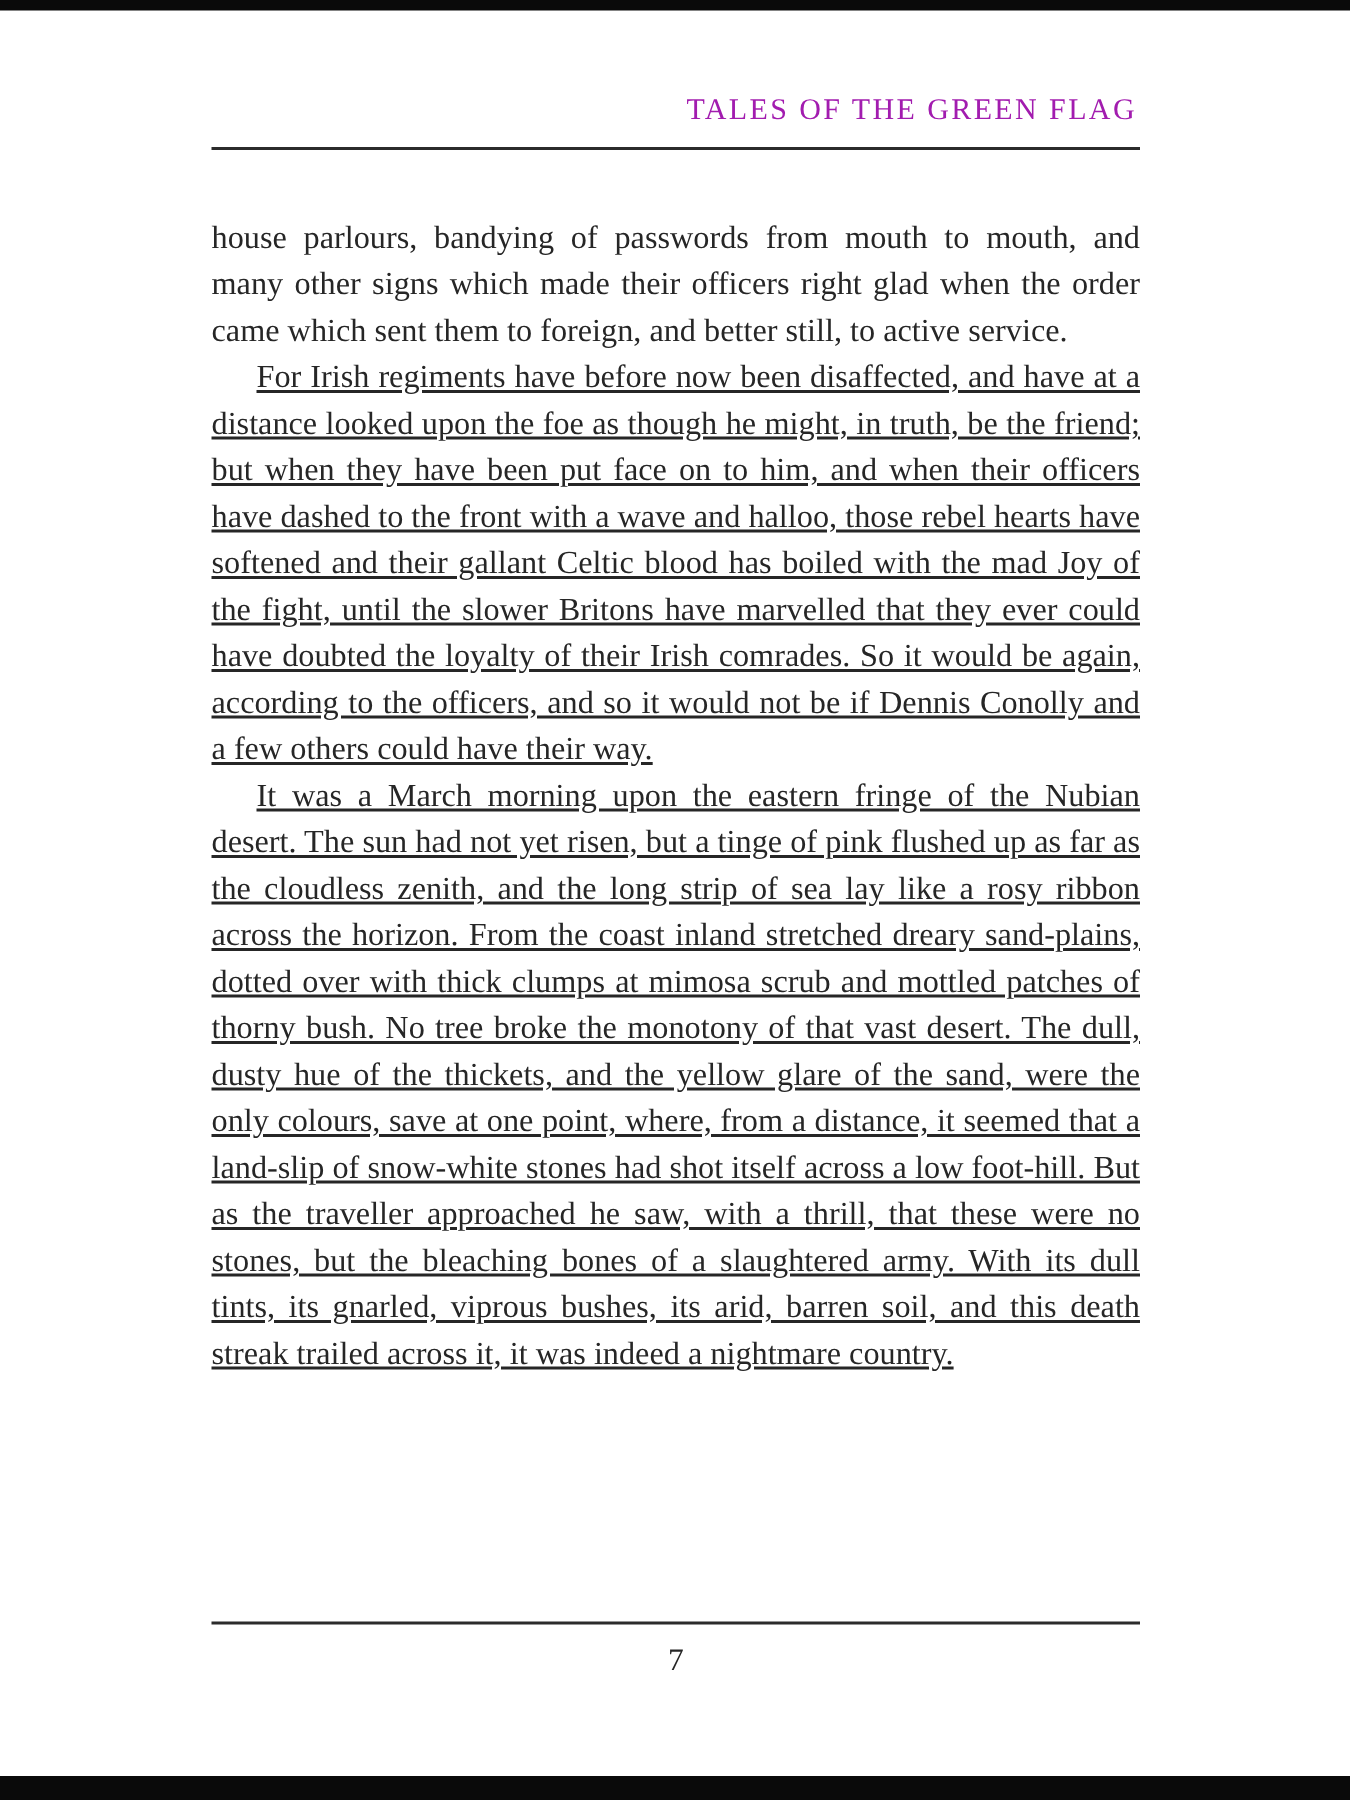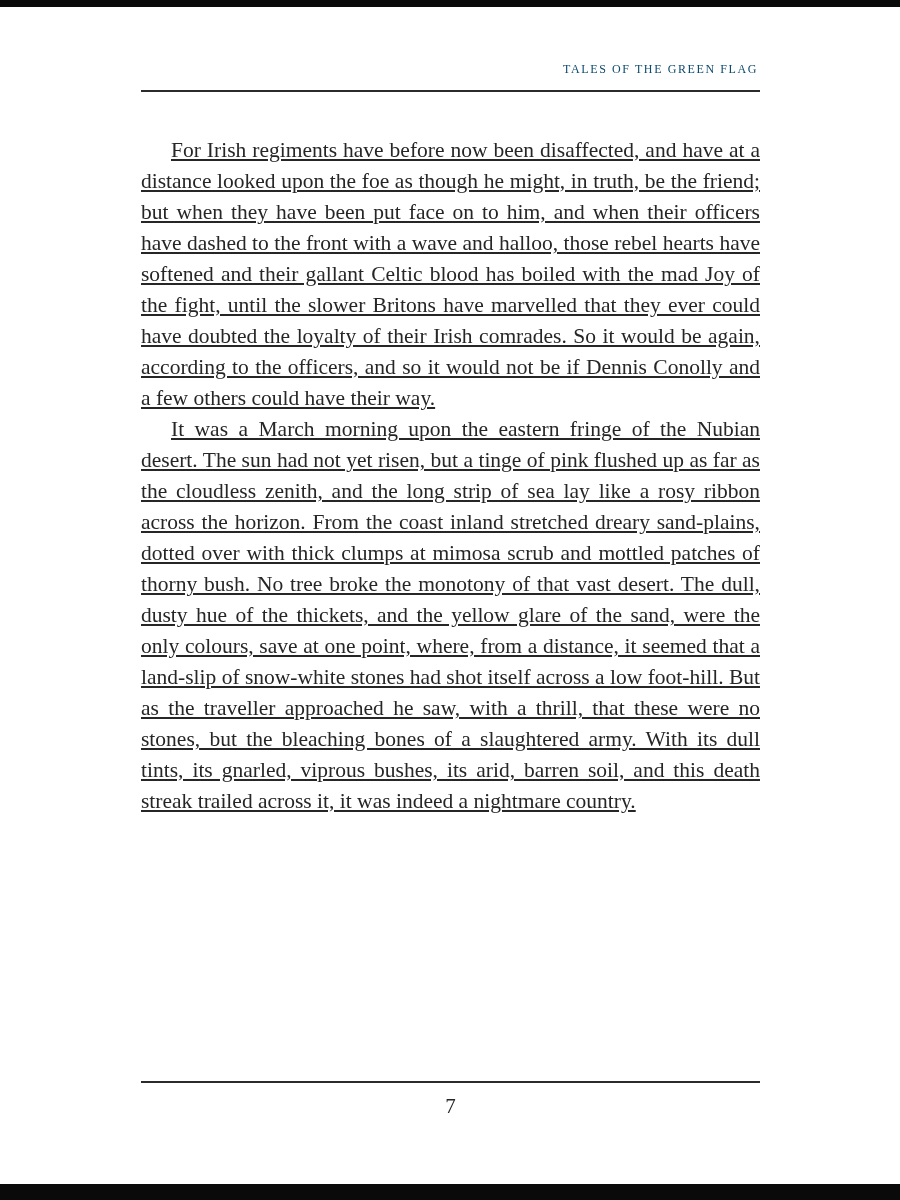--- a/index.html
+++ b/index.html
@@ -24,23 +24,23 @@
   .page-content {
     position: absolute;
     left: 141px;
     top: 0;
     width: 619px;
   }
 
   .running-header {
     margin-top: 62px;
     text-align: right;
-    font-size: 12px;
+    font-size: 20px;
     letter-spacing: 1.6px;
-    color: #0c4a6e;
+    color: #a21caf;
     padding-bottom: 13px;
     padding-right: 2px;
   }
   .rule {
     width: 100%;
     height: 2px;
     background: #2b2b2b;
   }
 
   .body-text {
@@ -72,20 +72,21 @@
 
 <div class="scan-edge top"></div>
 
 <div class="page-content">
 
   <div class="running-header">TALES OF THE GREEN FLAG</div>
 
   <div class="rule"></div>
 
   <div class="body-text">
+    <p>house parlours, bandying of passwords from mouth to mouth, and many other signs which made their officers right glad when the order came which sent them to foreign, and better still, to active service.</p>
     <p class="indent">For Irish regiments have before now been disaffected, and have at a distance looked upon the foe as though he might, in truth, be the friend; but when they have been put face on to him, and when their officers have dashed to the front with a wave and halloo, those rebel hearts have softened and their gallant Celtic blood has boiled with the mad Joy of the fight, until the slower Britons have marvelled that they ever could have doubted the loyalty of their Irish comrades. So it would be again, according to the officers, and so it would not be if Dennis Conolly and a few others could have their way.</p>
     <p class="indent">It was a March morning upon the eastern fringe of the Nubian desert. The sun had not yet risen, but a tinge of pink flushed up as far as the cloudless zenith, and the long strip of sea lay like a rosy ribbon across the horizon. From the coast inland stretched dreary sand-plains, dotted over with thick clumps at mimosa scrub and mottled patches of thorny bush. No tree broke the monotony of that vast desert. The dull, dusty hue of the thickets, and the yellow glare of the sand, were the only colours, save at one point, where, from a distance, it seemed that a land-slip of snow-white stones had shot itself across a low foot-hill. But as the traveller approached he saw, with a thrill, that these were no stones, but the bleaching bones of a slaughtered army. With its dull tints, its gnarled, viprous bushes, its arid, barren soil, and this death streak trailed across it, it was indeed a nightmare country.</p>
   </div>
 
 </div>
 
 <div class="footer">
   <div class="rule"></div>
   <span class="page-number">7</span>
 </div>

